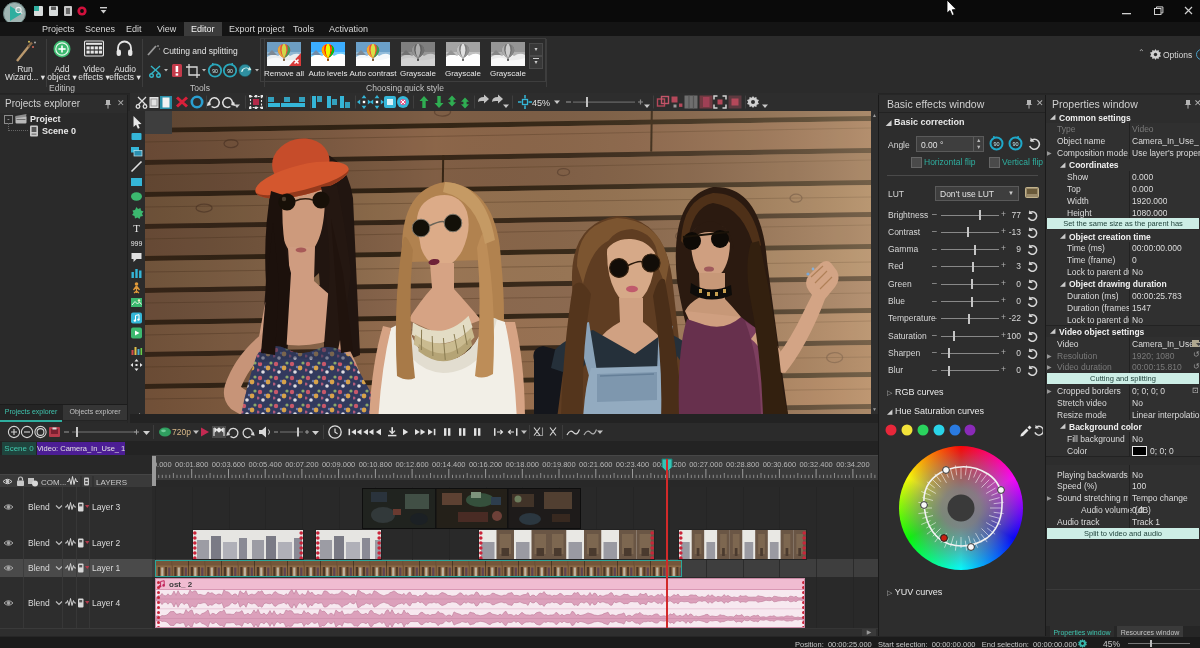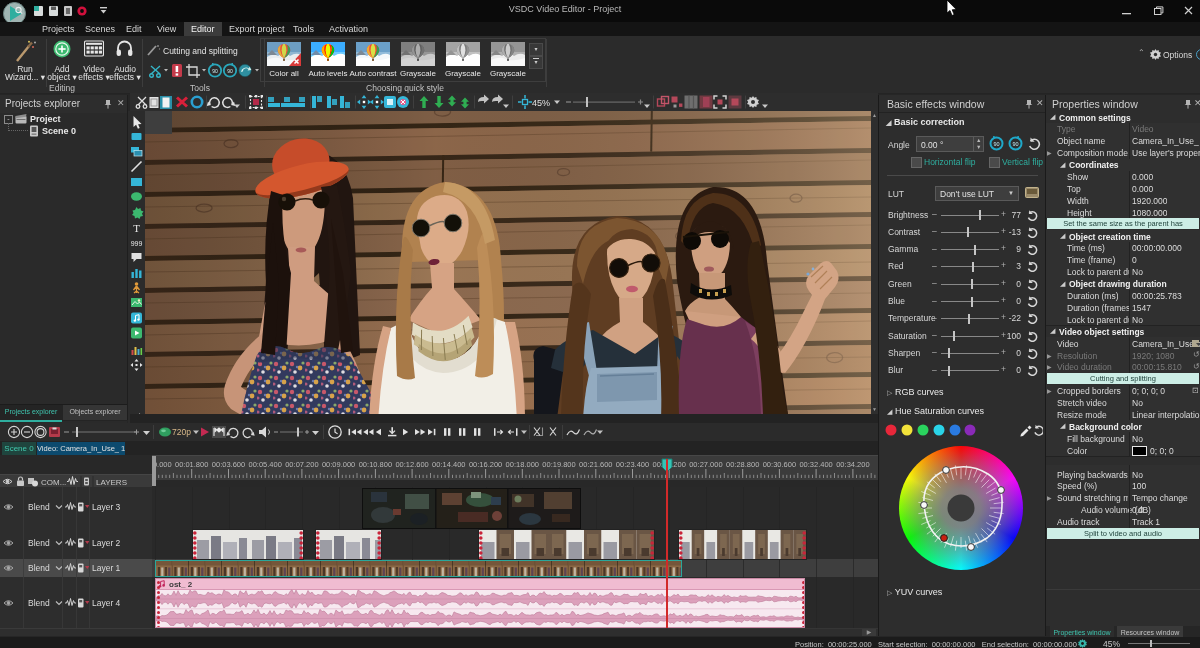--- a/index.html
+++ b/index.html
@@ -37,21 +37,20 @@
 #tl-body{left:0;top:455px;width:878px;height:174px;background:#282828;}
 #tl-hscroll{left:0;top:629px;width:878px;height:7px;background:#2e2e2e;}
 #statusbar{left:0;top:637px;width:1200px;height:11px;background:#1b1b1b;font-size:8.5px;color:#c8c8c8;}
 .sb-txt{position:absolute;top:2px;white-space:nowrap;}
 </style>
 </head>
 <body>
 <div id="root">
 
   <div class="abs" id="titlebar"></div>
-  <div class="abs" id="title-text">VSDC Video Editor - Project</div>
   <svg class="abs" style="left:3px;top:2px" width="23" height="23" viewBox="0 0 23 23">
     <circle cx="11.5" cy="11.5" r="11" fill="#9fb4b2"></circle>
     <circle cx="11.5" cy="11.5" r="11" fill="none" stroke="#6f8886" stroke-width="1"></circle>
     <path d="M7 4 L19 11.5 L7 19 Z" fill="#2fae9f"></path>
     <circle cx="15.5" cy="8" r="2.6" fill="none" stroke="#e8eeee" stroke-width="1.1"></circle>
     <line x1="17.3" y1="9.8" x2="19.2" y2="11.6" stroke="#e8eeee" stroke-width="1.1"></line>
   </svg>
   <svg class="abs" style="left:34px;top:5px" width="75" height="13" viewBox="0 0 75 13">
     <rect x="0" y="1" width="9" height="10" rx="1" fill="#d8dcdc"></rect>
       <path d="M0 1 h5 v5 h-5 z" fill="#2fae9f"></path>
@@ -188,21 +187,21 @@
           <rect x="16" y="16.5" width="2" height="2.4" fill="#7a5a38"></rect>
         </g>
       </g>
     </defs>
       </svg>
     <svg class="abs" style="left:267px;top:6px" width="34" height="24">
         <use href="#balloon-thumb"></use>
         <path d="M34 24 L22 24 L34 11 Z" fill="#d93a3a"></path>
         <path d="M27.5 17.5 l4 4 M31.5 17.5 l-4 4" stroke="#fff" stroke-width="1.6"></path>
       </svg>
-    <div class="qs-label" style="left:256px;">Color all</div>
+    <div class="qs-label" style="left:256px;">Remove all</div>
     <svg class="abs" style="left:311px;top:6px;filter:saturate(1.9) contrast(1.25)" width="34" height="24">
         <use href="#balloon-thumb"></use>
       </svg>
     <div class="qs-label" style="left:300px;">Auto levels</div>
     <svg class="abs" style="left:356px;top:6px;filter:contrast(1.1)" width="34" height="24">
         <use href="#balloon-thumb"></use>
       </svg>
     <div class="qs-label" style="left:345px;">Auto contrast</div>
     <svg class="abs" style="left:401px;top:6px;filter:grayscale(1) brightness(0.85)" width="34" height="24">
         <use href="#balloon-thumb"></use>
@@ -1242,21 +1241,21 @@
         <rect x="562" y="2" width="1" height="14" fill="#3d3d3d"></rect>
         <g stroke="#d8d8d8" stroke-width="1.2" fill="none">
           <path d="M567 12 q3.5 -6.5 7 -2 q3 3 5.5 -3.5"></path>
           <path d="M584 12 q3.5 -6.5 7 -2 q3 3 5.5 -3.5" opacity="0.75"></path>
         </g>
         <path d="M597 7.5 h6 l-3 3.5 z" fill="#c0c0c0"></path>
       </svg>
     </div>
   <div class="abs" id="tl-tabs">
     <div class="abs" style="left:2px;top:1px;width:34px;height:13px;background:#1f453e;color:#42c9ae;font-size:8px;text-align:center;line-height:13px;">Scene 0</div>
-    <div class="abs" style="left:37px;top:1px;width:88px;height:14px;background:#0c4a6e;color:#e0e0e0;font-size:7.5px;text-align:right;line-height:13px;white-space:nowrap;">Video: Camera_In_Use_ 1</div>
+    <div class="abs" style="left:37px;top:1px;width:88px;height:14px;background:#4c1d95;color:#e0e0e0;font-size:7.5px;text-align:right;line-height:13px;white-space:nowrap;">Video: Camera_In_Use_ 1</div>
   </div>
   <div class="abs" id="tl-body">
       <div class="abs" style="left:152px;top:0;width:726px;height:24px;background:#3b3b3b;border-top:1px solid #474747;overflow:hidden;">
         <svg class="abs" style="left:0;top:0" width="726" height="24" viewBox="0 0 726 24">
           <text x="3.0" y="11" font-size="7.5" fill="#b8b8b8" text-anchor="middle" font-family="Liberation Sans">00:00.000</text>
           <text x="39.7" y="11" font-size="7.5" fill="#b8b8b8" text-anchor="middle" font-family="Liberation Sans">00:01.800</text>
           <text x="76.5" y="11" font-size="7.5" fill="#b8b8b8" text-anchor="middle" font-family="Liberation Sans">00:03.600</text>
           <text x="113.2" y="11" font-size="7.5" fill="#b8b8b8" text-anchor="middle" font-family="Liberation Sans">00:05.400</text>
           <text x="149.9" y="11" font-size="7.5" fill="#b8b8b8" text-anchor="middle" font-family="Liberation Sans">00:07.200</text>
           <text x="186.6" y="11" font-size="7.5" fill="#b8b8b8" text-anchor="middle" font-family="Liberation Sans">00:09.000</text>

